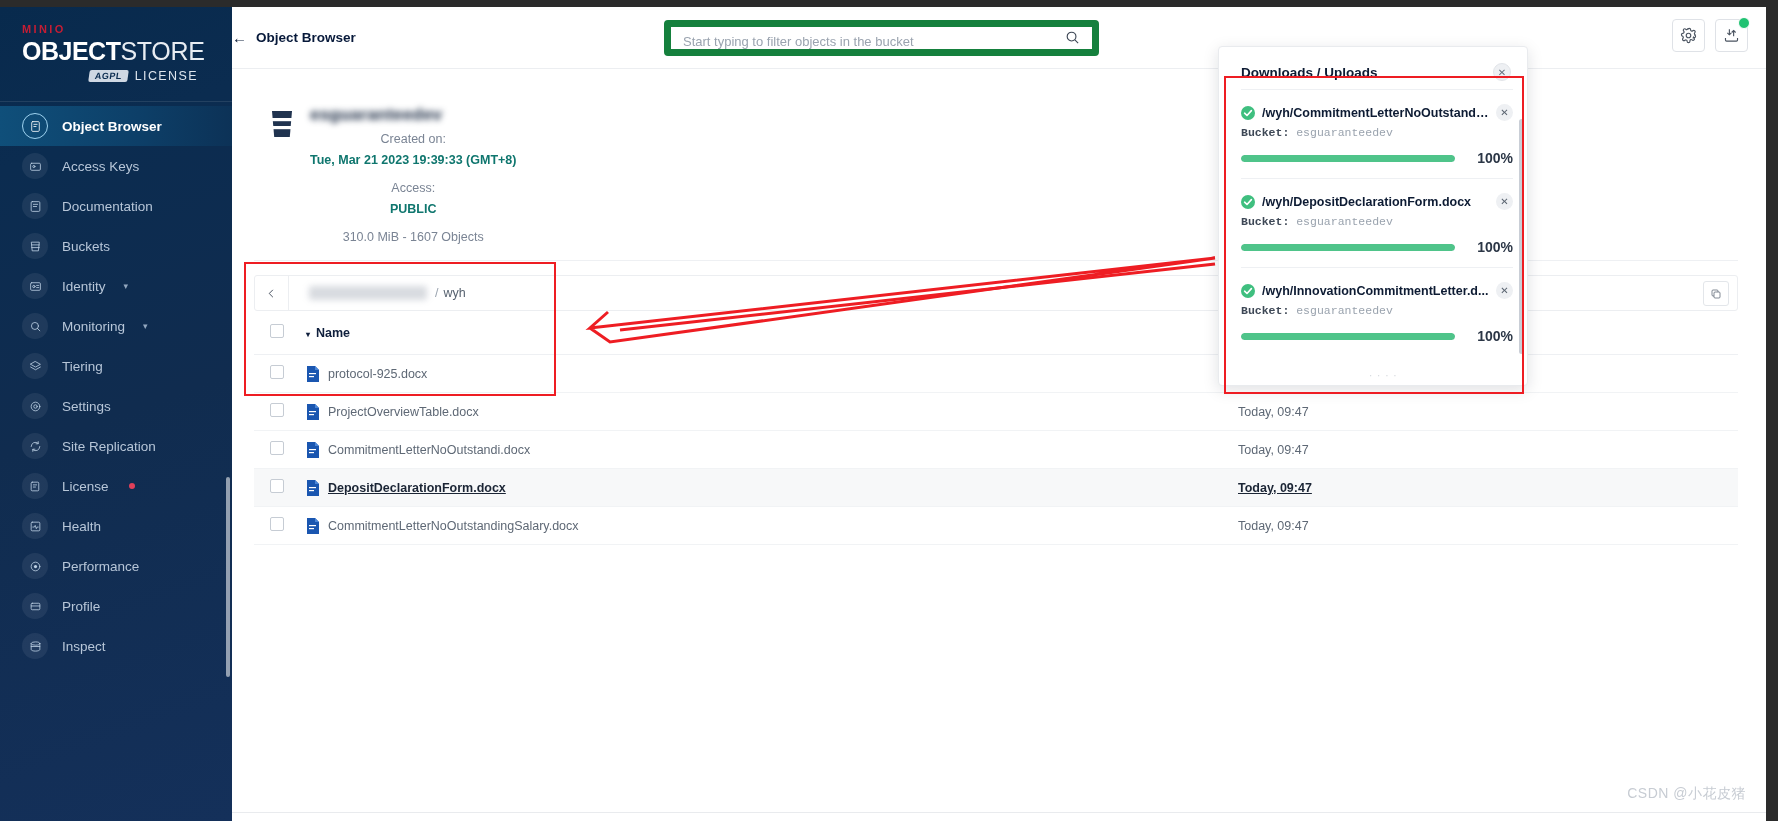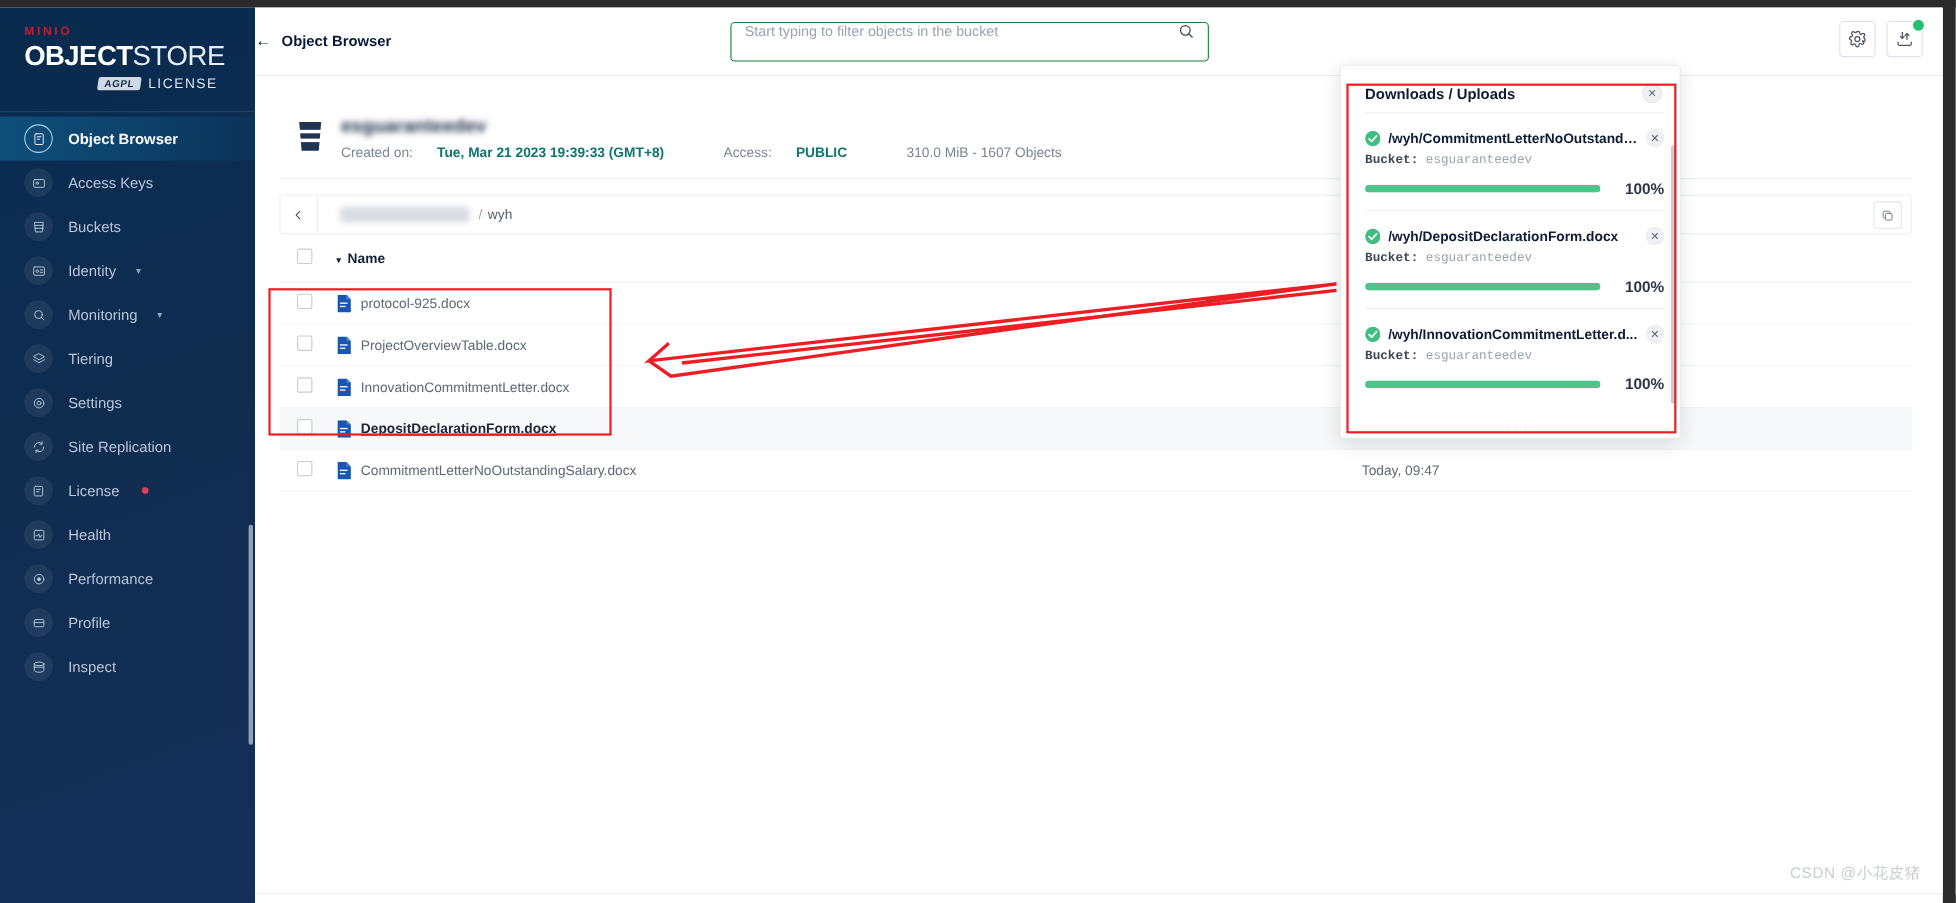--- a/index.html
+++ b/index.html
@@ -76,22 +76,22 @@
   .topbar {
     height:62px; background:#fff; border-bottom:1px solid #eceef1;
     display:flex; align-items:center; padding:0 22px 0 0; position:relative;
   }
   .back-wrap { display:flex; align-items:center; gap:9px; padding-left:0px; width:440px; }
   .back-arrow { font-size:15px; color:#0a1b38; line-height:1; }
   .page-title { font-size:13.5px; font-weight:bold; color:#07193a; }
 
   .searchbox {
     position:absolute; left:432px; top:13px; width:435px; height:36px;
-    border:1px solid #15803d; border-radius:4px; background:#fff;
-    display:flex; align-items:flex-start; padding:0 12px;
+    border:7px solid #15803d; border-radius:4px; background:#fff;
+    display:flex; align-items:flex-end; padding:0 12px;
   }
   .searchbox input {
     border:0; outline:0; flex:1; font-size:13px; color:#35404f;
     font-family:"Liberation Sans", sans-serif; background:transparent;
   }
   .searchbox input::placeholder { color:#9aa3af; }
   .search-ico svg { width:15px; height:15px; stroke:#3c4654; fill:none; stroke-width:1.8; }
 
   .top-actions { position:absolute; right:18px; top:12px; display:flex; gap:10px; }
   .icon-btn {
@@ -115,21 +115,21 @@
   }
   .bucket-ico {
     width:28px; height:34px; flex:0 0 28px; margin-top:2px;
     display:flex; align-items:center; justify-content:center;
   }
   .bucket-ico svg { width:26px; height:30px; fill:#20334f; }
   .bucket-name {
     font-size:17px; font-weight:bold; color:#16263f; line-height:20px;
     filter: blur(3.1px); letter-spacing:0.2px;
   }
-  .bucket-meta { margin-top:7px; font-size:12.5px; color:#7a8494; display:flex; align-items:center; gap:22px; flex-wrap:nowrap; }
+  .bucket-meta { margin-top:7px; font-size:12.5px; color:#7a8494; display:flex; align-items:center; gap:7px; flex-wrap:nowrap;flex-direction:column; }
   .bucket-meta b { color:#0f766e; font-weight:bold; }
   .meta-gap { display:inline-block; width:10px; }
 
   
   .crumbbar {
     margin-top:14px; height:36px; border:1px solid #eceef1; border-radius:3px;
     display:flex; align-items:center; position:relative; background:#fff;
   }
   .crumb-back {
     width:34px; height:100%; display:flex; align-items:center; justify-content:center;
@@ -180,21 +180,21 @@
   }
   
   .anno-box2 {
     position:absolute; left:1224px; top:76px; width:300px; height:318px;
     border:2.5px solid #ee1d23; pointer-events:none; z-index:60;
   }
   .anno-arrow { position:absolute; left:560px; top:250px; z-index:41; pointer-events:none; }
 
   
   .dl-panel {
-    position:absolute; left:1218px; top:59px; width:310px; height:340px;
+    position:absolute; left:1218px; top:46px; width:310px; height:340px;
     background:#fff; border:1px solid #e9ebee; border-radius:4px;
     box-shadow:0 4px 16px rgba(16,24,40,0.13); z-index:50; overflow:hidden;
   }
   .dl-head {
     display:flex; align-items:center; justify-content:space-between;
     padding:16px 16px 8px 22px;
   }
   .dl-title { font-size:13.5px; font-weight:bold; color:#0d1b33; }
   .dl-close {
     width:18px; height:18px; border-radius:50%; background:#eef0f3;
@@ -271,20 +271,30 @@
           <span>Object Browser</span>
         </div>
         <div class="nav-item">
           <span class="nav-ico">
             <svg viewBox="0 0 24 24" stroke-linecap="round" stroke-linejoin="round">
               <rect x="3" y="6" width="18" height="13" rx="2"></rect>
               <circle cx="9" cy="12" r="2"></circle>
             </svg>
           </span>
           <span>Access Keys</span>
+        </div>
+        <div class="nav-item">
+          <span class="nav-ico">
+            <svg viewBox="0 0 24 24" stroke-linecap="round" stroke-linejoin="round">
+              <rect x="4" y="3" width="16" height="18" rx="2"></rect>
+              <line x1="8" y1="8" x2="16" y2="8"></line>
+              <line x1="8" y1="12" x2="14" y2="12"></line>
+            </svg>
+          </span>
+          <span>Documentation</span>
         </div>
         <div class="nav-item">
           <span class="nav-ico">
             <svg viewBox="0 0 24 24" stroke-linecap="round" stroke-linejoin="round">
               <path d="M5 4h14l-1.6 16H6.6z"></path>
               <line x1="5" y1="9" x2="19" y2="9"></line>
               <line x1="5" y1="14" x2="19" y2="14"></line>
             </svg>
           </span>
           <span>Buckets</span>
@@ -522,21 +532,21 @@
               <tr class="">
                 <td class="col-chk"><span class="chk"></span></td>
                 <td class="col-name">
                   <div class="name-cell">
                     <span class="doc-ico"><svg viewBox="0 0 13 16">
                         <path d="M1 0h8l4 4v12H1z" fill="#1a56b0"></path>
                         <path d="M9 0l4 4H9z" fill="#4a86d8"></path>
                         <rect x="3" y="7" width="7" height="1.2" fill="#fff"></rect>
                         <rect x="3" y="10" width="5" height="1.2" fill="#fff"></rect>
                       </svg></span>
-                    <span>InnovationCommitmentLetter.docx</span>
+                    <span>CommitmentLetterNoOutstandi.docx</span>
                   </div>
                 </td>
                 <td class="col-mod"><span>Today, 09:47</span></td>
               </tr>
               <tr class="sel">
                 <td class="col-chk"><span class="chk"></span></td>
                 <td class="col-name">
                   <div class="name-cell">
                     <span class="doc-ico"><svg viewBox="0 0 13 16">
                         <path d="M1 0h8l4 4v12H1z" fill="#1a56b0"></path>

